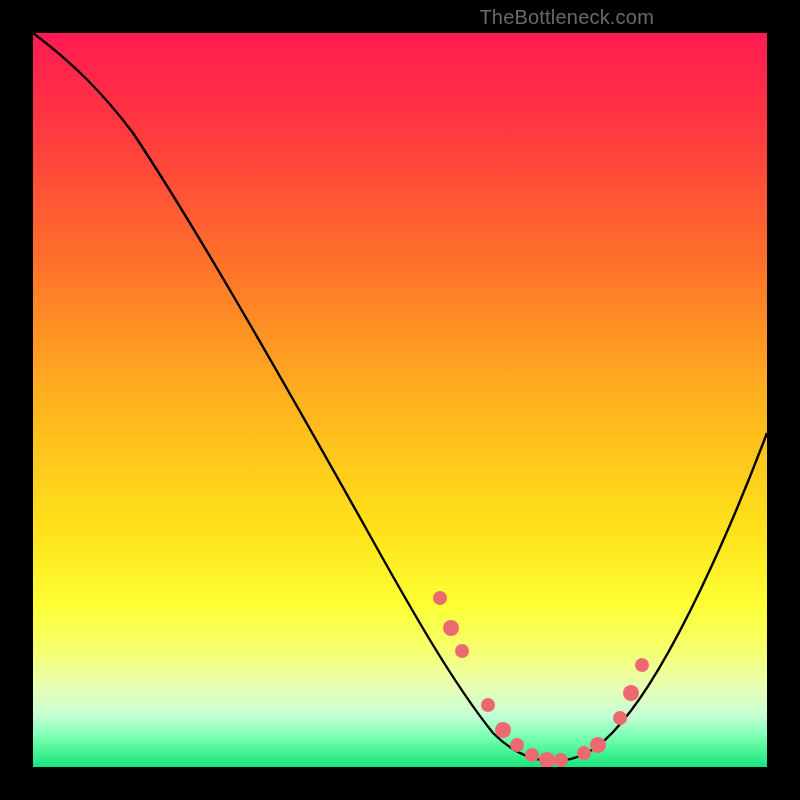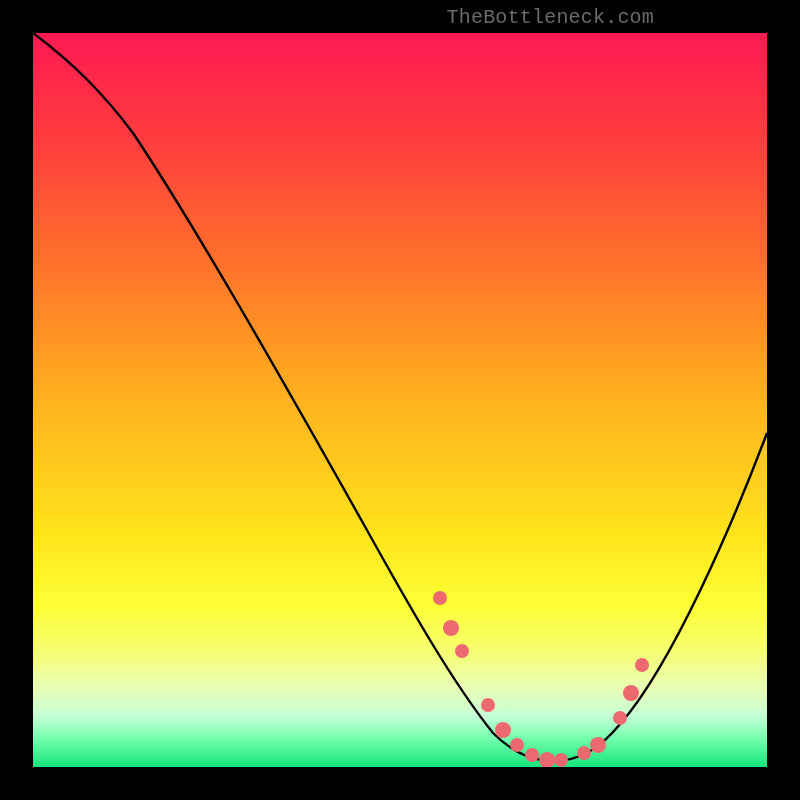--- a/index.html
+++ b/index.html
@@ -11,21 +11,20 @@
     overflow: hidden;
     font-family: Arial, Helvetica, sans-serif;
   }
   .frame {
     position: absolute;
     left: 0;
     top: 0;
     width: 668px;
     height: 800px;
     background: #000;
-    font-family: Liberation Mono, monospace;
   }
   .plot-area {
     position: absolute;
     left: 33px;
     top: 33px;
     width: 734px;
     height: 734px;
     overflow: hidden;
   }
   .gradient {

